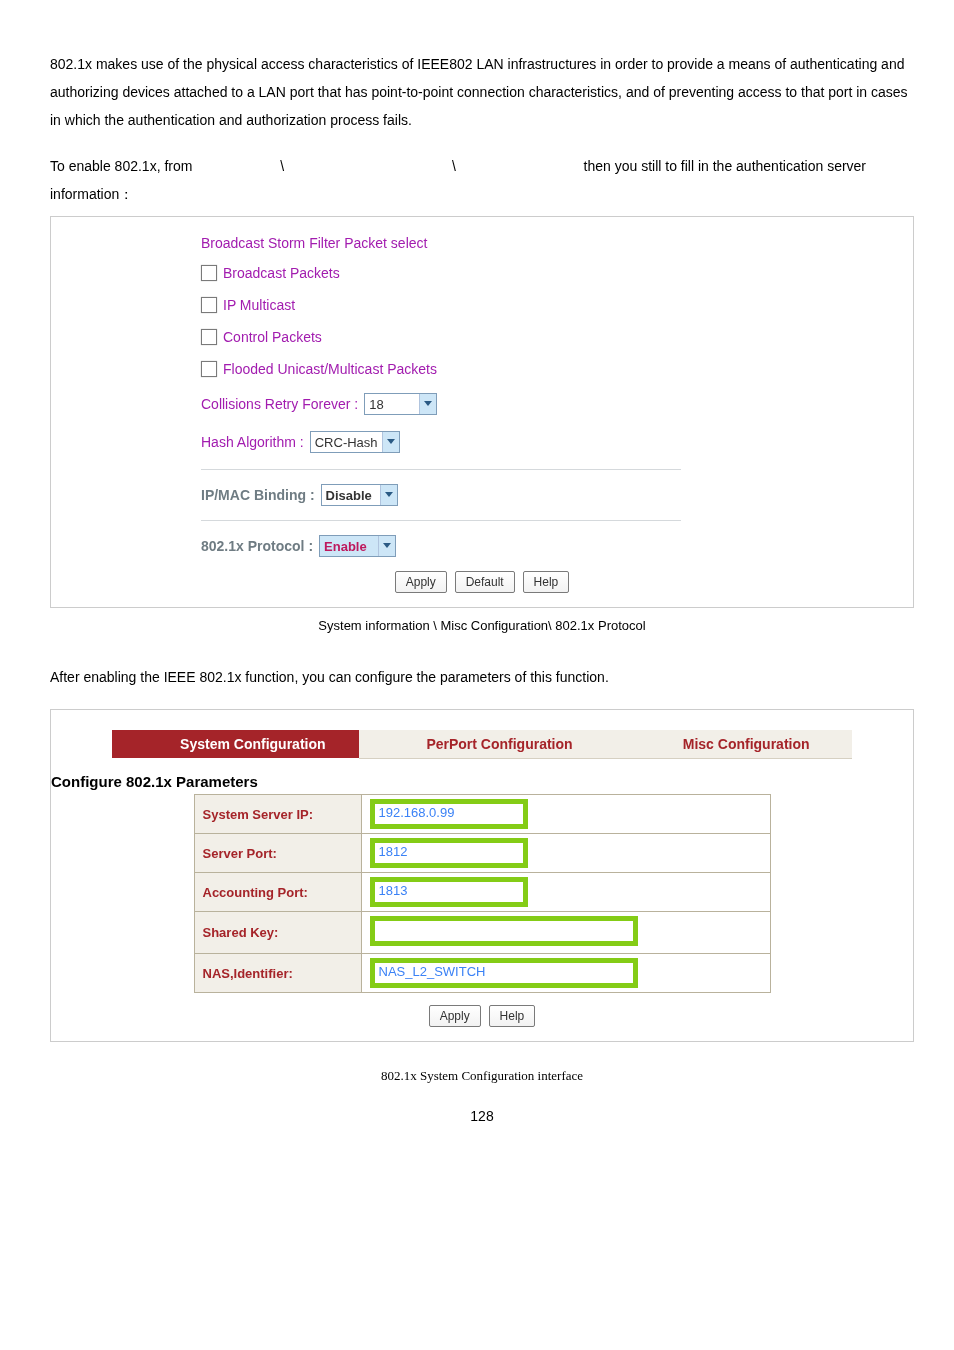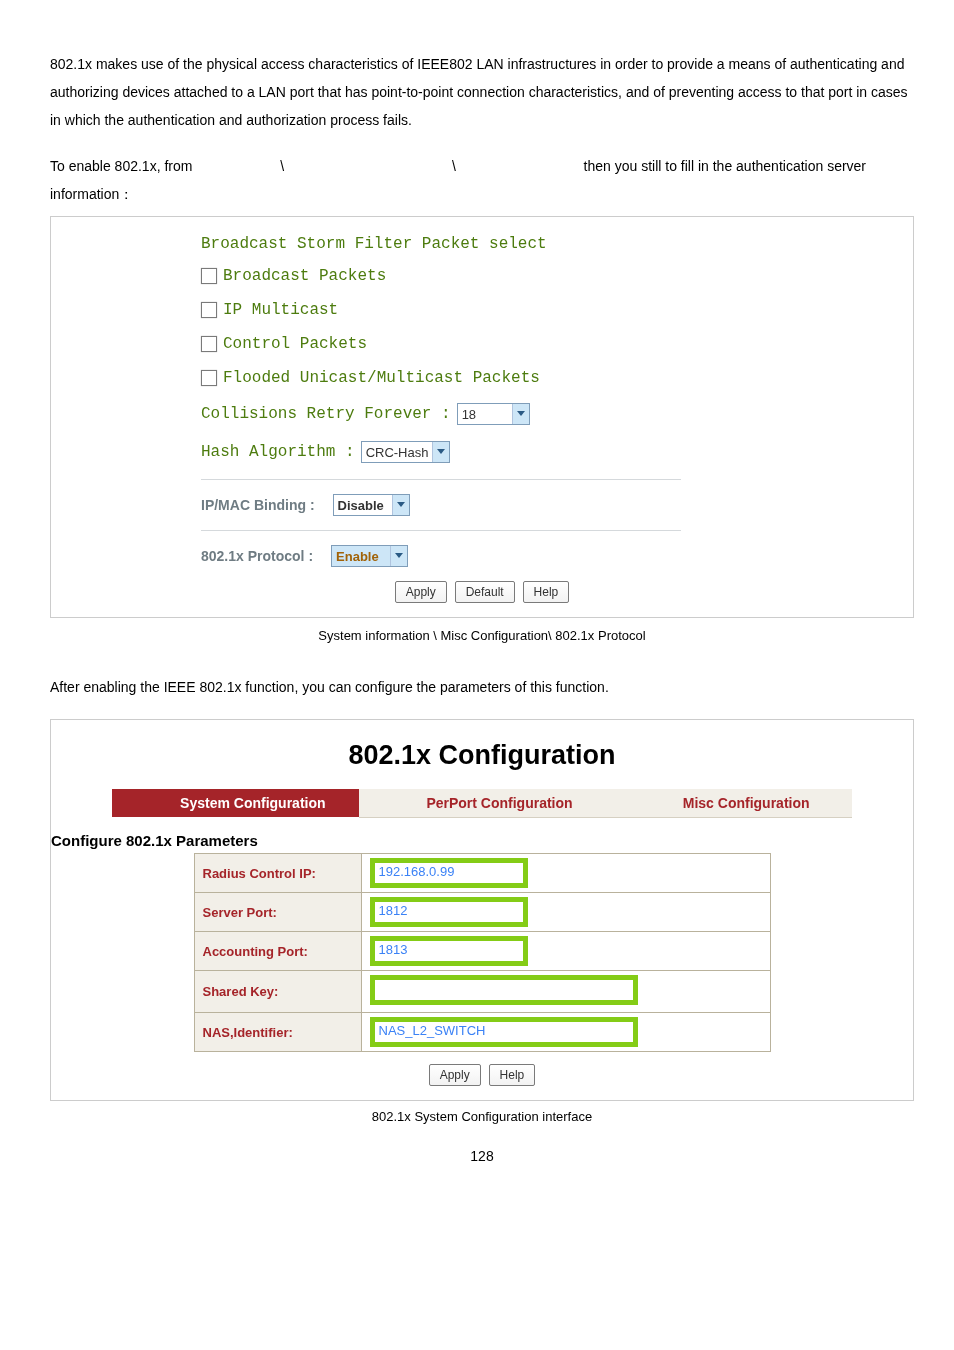--- a/index.html
+++ b/index.html
@@ -22,23 +22,23 @@
   .screenshot1 {
     border: 1px solid #ccc;
     margin: 8px 0 4px 0;
     background: #fff;
   }
   .s1-inner {
     padding: 18px 0 14px 150px;
     background: #fff;
   }
   .s1-text {
-    font-family: Liberation Mono, monospace;
-    font-size: 16px;
-    color: #4d7c0f;
+    font-family: Liberation Sans, sans-serif;
+    font-size: 14px;
+    color: #a21caf;
   }
   .s1-title {
     margin-bottom: 14px;
   }
   .s1-item {
     margin-bottom: 16px;
     display: flex;
     align-items: center;
   }
   .cbx {
@@ -68,34 +68,34 @@
     display:flex;
     align-items:center;
     justify-content:center;
     margin-left: 4px;
   }
   .sel .arrow svg { display:block; }
   .sel.wide .seltxt { min-width: 46px; }
   .sel.med .seltxt { min-width: 62px; }
   .sel.small .seltxt { min-width: 50px; }
   .sel.enable { background: #cde6f7; }
-  .sel.enable .seltxt { color: #a16207; }
+  .sel.enable .seltxt { color: #be185d; }
   .hr1 {
     border-top: 1px solid #d5d9dc;
     width: 480px;
     margin: 6px 0 14px 0;
   }
   .bold-row {
     font-weight: bold;
     color: #6f7c83;
     display: flex;
     align-items: center;
     margin-bottom: 14px;
   }
-  .bold-row .lbl { margin-right: 18px; }
+  .bold-row .lbl { margin-right: 6px; }
   .btnrow {
     text-align: center;
     margin-top: 4px;
     padding-left: 0;
     margin-left: -150px;
   }
   .btn {
     display: inline-flex;
     align-items: center;
     justify-content: center;
@@ -199,21 +199,22 @@
     margin-top: 12px;
   }
   .page-num {
     text-align:center;
     font-size: 14px;
     margin-top: 24px;
   }
   .caption2 {
     text-align:center;
     font-size: 13px;
-    margin-top: 8px;
+    margin-top: 26px;
+    font-family: Liberation Serif, serif;
   }
 </style>
 </head>
 <body>
 
 <div class="para">802.1x makes use of the physical access characteristics of IEEE802 LAN infrastructures in order to provide a means of authenticating and authorizing devices attached to a LAN port that has point-to-point connection characteristics, and of preventing access to that port in cases in which the authentication and authorization process fails.</div>
 
 <div class="para2">
   <span>To enable 802.1x, from </span>
   <span style="display:inline-block;width:80px;"></span>
@@ -305,34 +306,33 @@
       <span class="btn">Help</span>
     </div>
   </div>
 </div>
 
 <div class="caption">System information \ Misc Configuration\ 802.1x Protocol</div>
 
 <div class="para">After enabling the IEEE 802.1x function, you can configure the parameters of this function.</div>
 
 <div class="screenshot2">
-  <div class="s2-title">802.1x Configuration</div>
 
   <div class="tabs">
     <div class="tab active">System Configuration</div>
     <div class="tab inactive">PerPort Configuration</div>
     <div class="tab inactive">Misc Configuration</div>
   </div>
 
   <div class="sub-head">Configure 802.1x Parameters</div>
 
   <table class="tbl">
     <tbody>
         <tr>
-      <td class="col1">Radius Control IP:</td>
+      <td class="col1">System Server IP:</td>
       <td class="col2 pad"><span class="txtinput">192.168.0.99</span></td>
     </tr>
     <tr>
       <td class="col1">Server Port:</td>
       <td class="col2 pad"><span class="txtinput">1812</span></td>
     </tr>
     <tr>
       <td class="col1">Accounting Port:</td>
       <td class="col2 pad"><span class="txtinput">1813</span></td>
     </tr>

